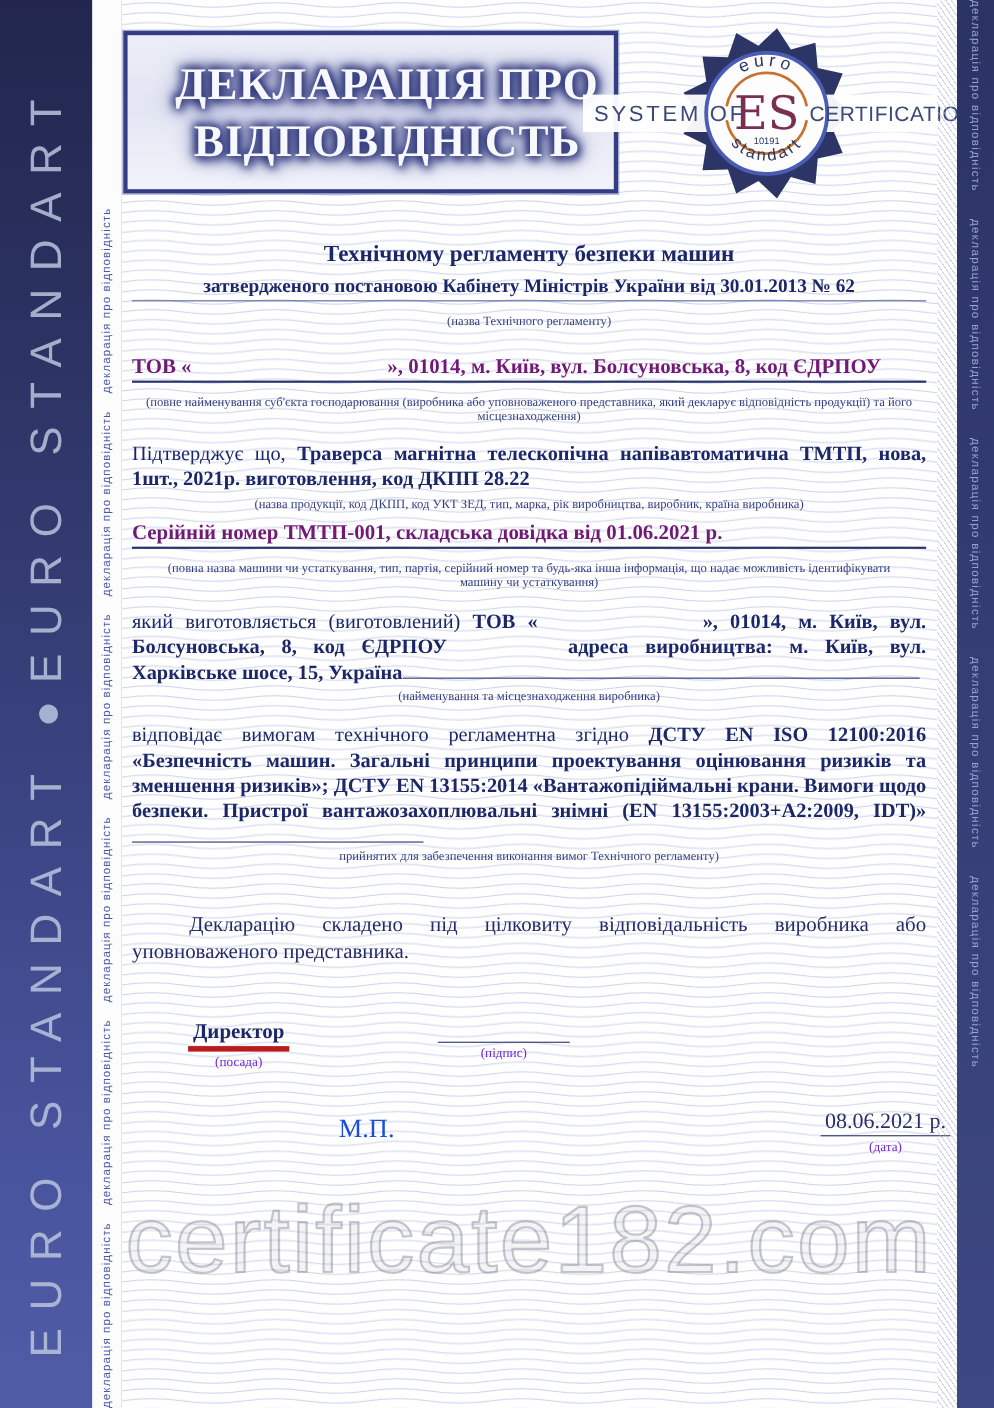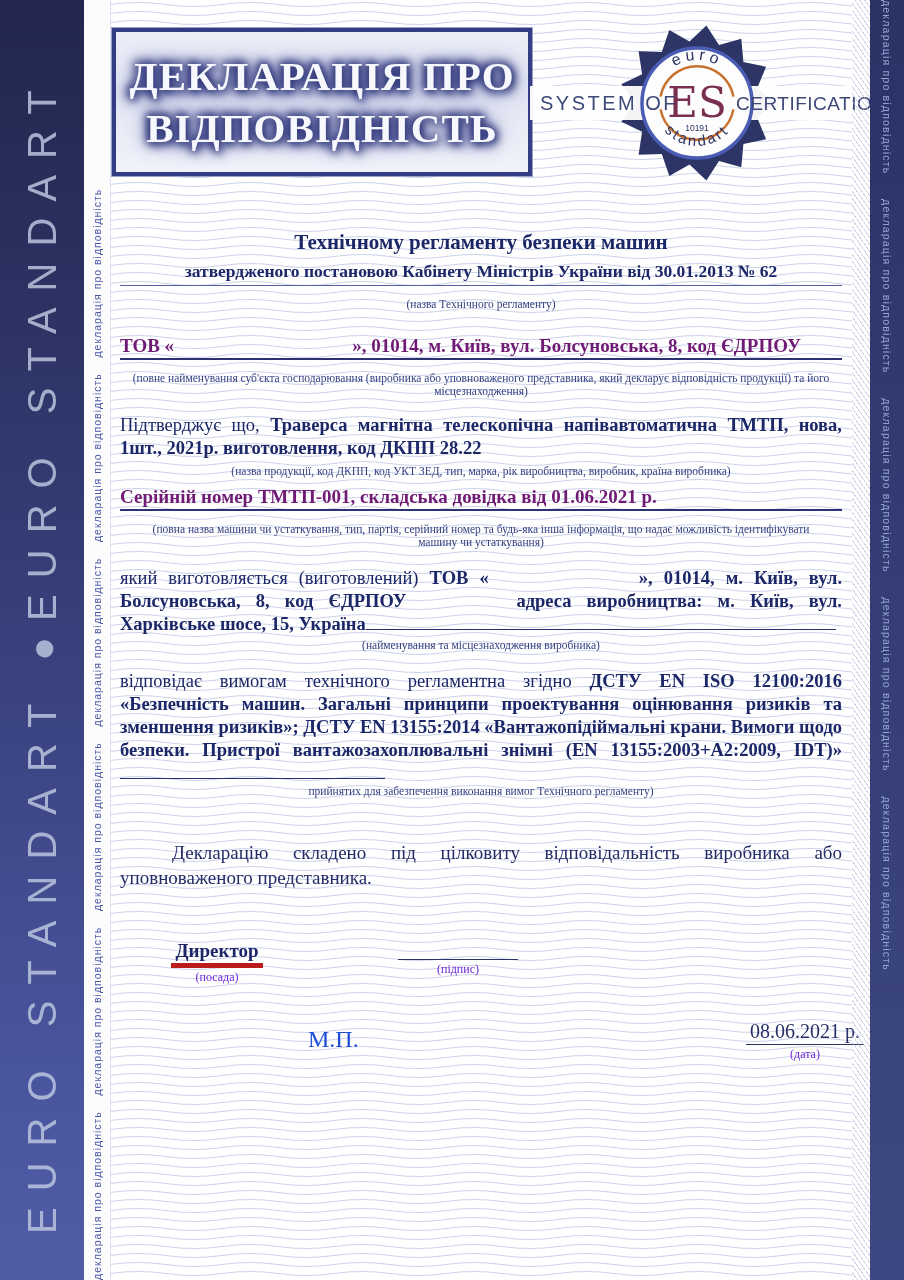--- a/index.html
+++ b/index.html
@@ -33,30 +33,30 @@
 
   
   .content{position:absolute;left:110px;top:0;width:742px;height:1280px;z-index:2;
     color:#1d2768;}
   .inner{position:absolute;left:10px;top:218px;width:722px;}
 
   
   .title-box{position:absolute;left:2px;top:28px;width:412px;height:140px;z-index:3;
     border:4px solid #343d84;outline:1px solid #9aa2cc;
     background:linear-gradient(180deg,#eceef7 0%,#e2e5f2 45%,#f2f3fa 100%);
-    display:flex;flex-direction:column;justify-content:center;align-items:center;}
+    display:flex;flex-direction:column;justify-content:center;align-items:center;padding-left:30px;}
   .title-line{font-family:"Liberation Serif",serif;font-weight:bold;font-size:41px;line-height:52px;
     letter-spacing:1px;color:#f7f8fd;
     text-shadow:0 0 8px #333b7c,0 0 14px #3a428a,2px 3px 9px #2d3572,-2px -2px 8px #2d3572,0 0 22px #444da0;}
 
   
   .logo-wrap{position:absolute;left:420px;top:10px;width:362px;height:186px;z-index:3;}
 
   
-  .h-line1{font-size:21px;font-weight:bold;text-align:center;color:#1c2768;margin-top:12px;}
+  .h-line1{font-size:21px;font-weight:bold;text-align:center;color:#1c2768;}
   .h-line2{font-size:17.5px;font-weight:bold;text-align:center;color:#1c2768;margin-top:6px;}
   .rule{border-top:1.2px solid #55609f;margin-top:3px;}
   .note{font-size:11.5px;text-align:center;color:#333f80;margin-top:12px;line-height:13px;}
 
   .block{margin-top:0;}
   .fieldline{font-size:19px;font-weight:bold;color:#701a75;}
   .u2{border-bottom:2px solid #2a336f;padding-bottom:1px;}
   .gap{display:inline-block;}
   .para{font-size:18.5px;line-height:23px;text-align:justify;color:#1c2768;}
   .para b{font-weight:bold;}
@@ -199,14 +199,15 @@
     <div class="stamprow">
       <div class="stamp">М.П.</div>
       <div class="dateblock">
         <span class="dateval">08.06.2021 р.</span>
         <div class="smallnote">(дата)</div>
       </div>
     </div>
 
   </div>
 
+  <div class="watermark">certificate182.com</div>
 
 </div>
 
 </body></html>

